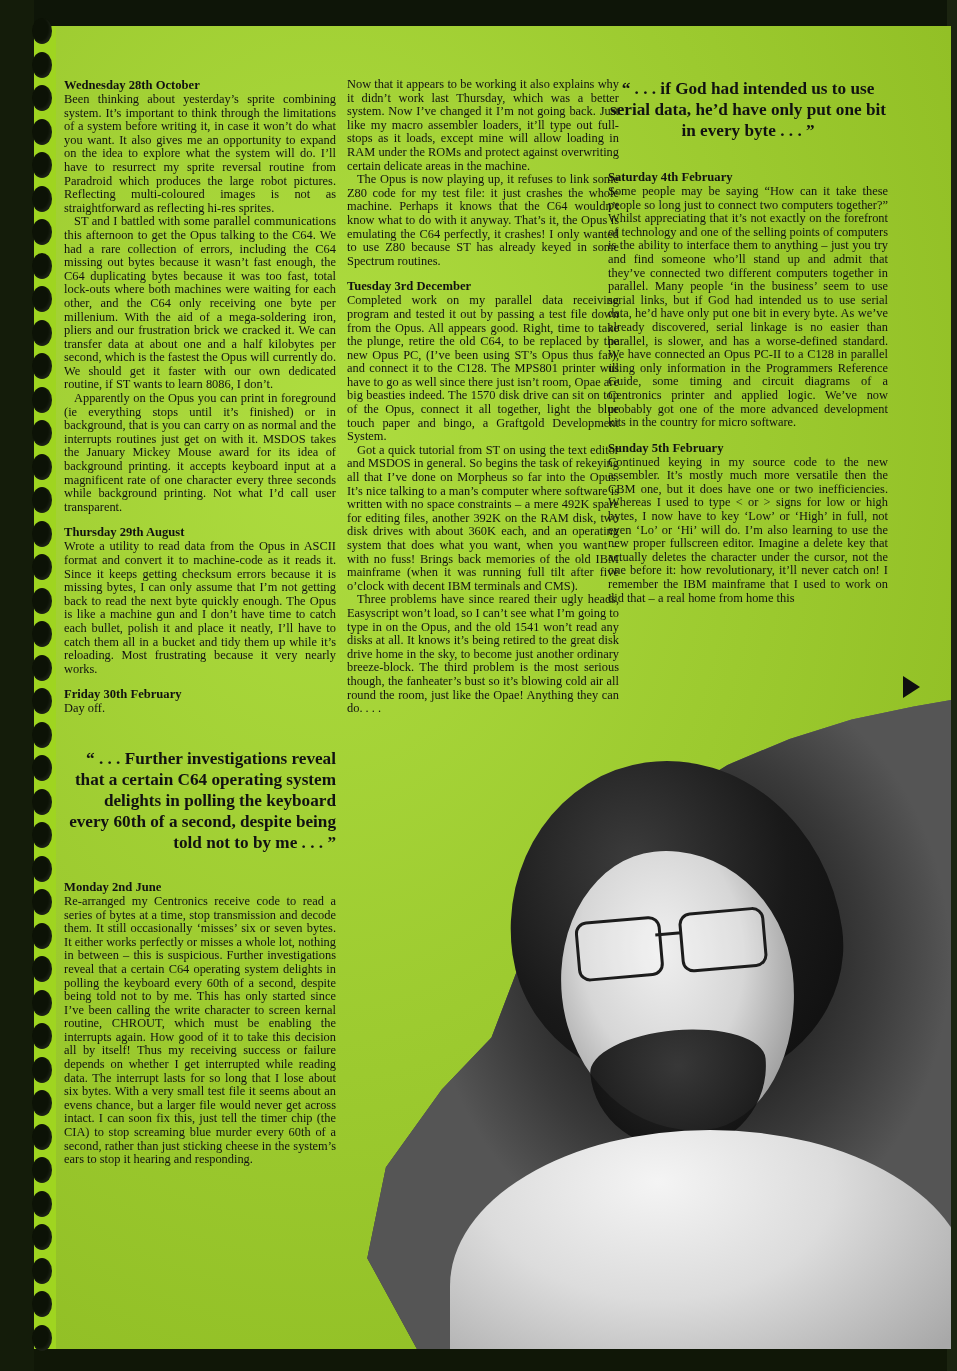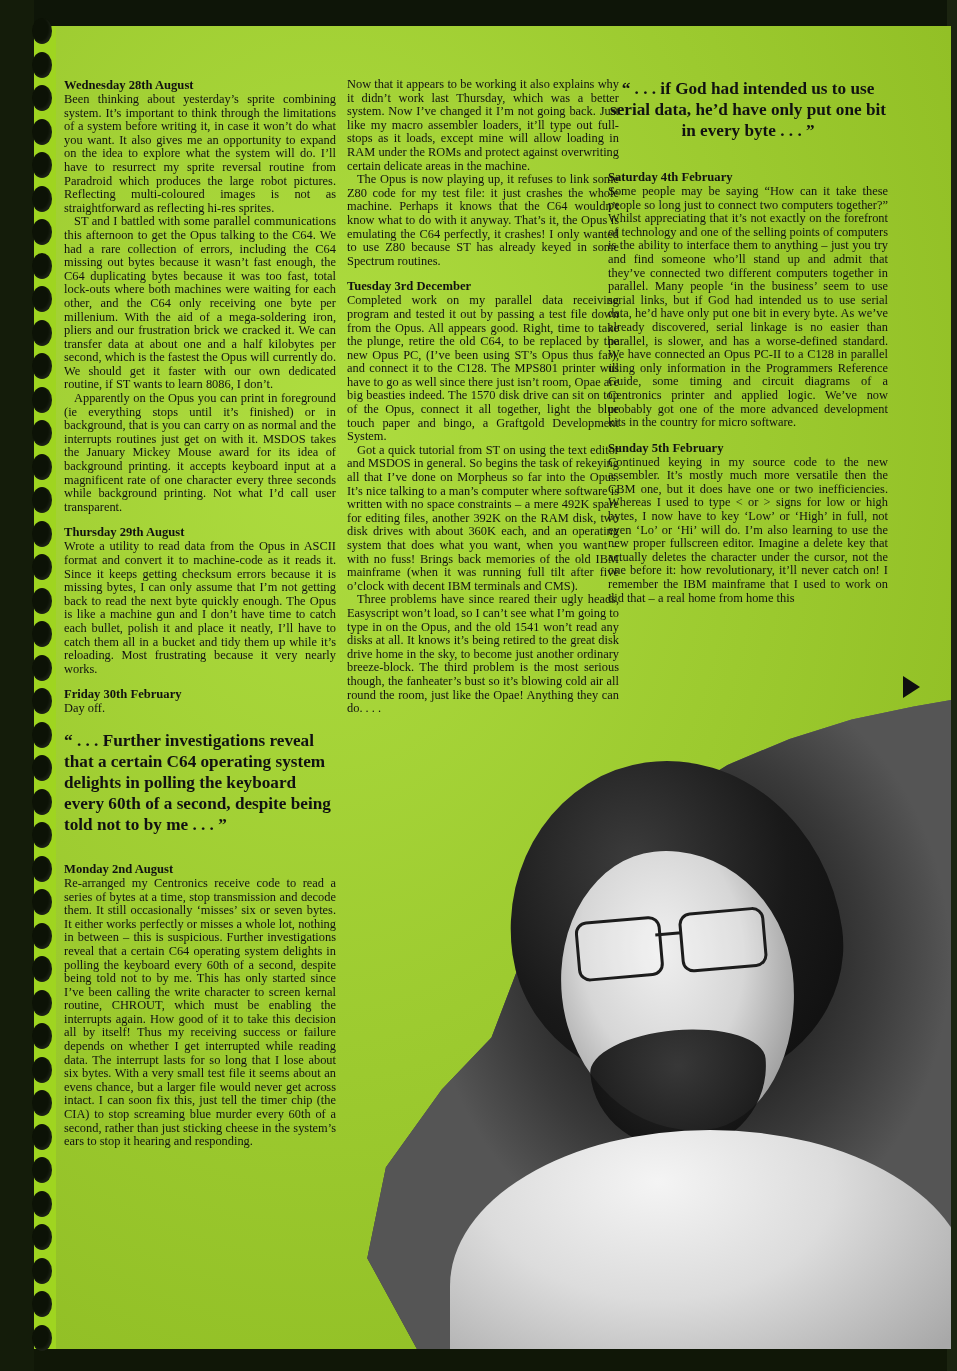--- a/index.html
+++ b/index.html
@@ -84,22 +84,22 @@
     margin: 0 0 0 0;
     text-indent: 0;
     hyphens: auto;
   }
   p.bd + p.bd { text-indent: 10px; }
   .gap { height: 11px; }
   .pull {
     font-size: 17.2px;
     line-height: 21px;
     font-weight: bold;
-    text-align: left;
-    margin: 14px 0 16px 0;
+    text-align: right;
+    margin: 32px 0 16px 0;
     font-family: Liberation Serif, serif;
   }
   .pull-top {
     font-size: 17.2px;
     line-height: 21px;
     font-weight: bold;
     text-align: center;
     margin: 0 0 18px 0;
   }
   
@@ -233,33 +233,33 @@
       <div class="hole" style="top: 1239.5px;"></div>
       <div class="hole" style="top: 1273px;"></div>
       <div class="hole" style="top: 1306.5px;"></div>
     </div>
 
   <div class="paper"></div>
   <div class="paper-shade"></div>
 
   <div class="cols">
     <div class="col col1" id="col-0">
-        <h3 class="dh">Wednesday 28th August</h3>
+        <h3 class="dh">Wednesday 28th October</h3>
         <p class="bd">Been thinking about yesterday’s sprite combining system. It’s important to think through the limitations of a system before writing it, in case it won’t do what you want. It also gives me an opportunity to expand on the idea to explore what the system will do. I’ll have to resurrect my sprite reversal routine from Paradroid which produces the large robot pictures. Reflecting multi-coloured images is not as straightforward as reflecting hi-res sprites.</p>
         <p class="bd">ST and I battled with some parallel communications this afternoon to get the Opus talking to the C64. We had a rare collection of errors, including the C64 missing out bytes because it wasn’t fast enough, the C64 duplicating bytes because it was too fast, total lock-outs where both machines were waiting for each other, and the C64 only receiving one byte per millenium. With the aid of a mega-soldering iron, pliers and our frustration brick we cracked it. We can transfer data at about one and a half kilobytes per second, which is the fastest the Opus will currently do. We should get it faster with our own dedicated routine, if ST wants to learn 8086, I don’t.</p>
         <p class="bd">Apparently on the Opus you can print in foreground (ie everything stops until it’s finished) or in background, that is you can carry on as normal and the interrupts routines just get on with it. MSDOS takes the January Mickey Mouse award for its idea of background printing. it accepts keyboard input at a magnificent rate of one character every three seconds while background printing. Not what I’d call user transparent.</p>
         <div class="gap"></div>
         <h3 class="dh">Thursday 29th August</h3>
         <p class="bd">Wrote a utility to read data from the Opus in ASCII format and convert it to machine-code as it reads it. Since it keeps getting checksum errors because it is missing bytes, I can only assume that I’m not getting back to read the next byte quickly enough. The Opus is like a machine gun and I don’t have time to catch each bullet, polish it and place it neatly, I’ll have to catch them all in a bucket and tidy them up while it’s reloading. Most frustrating because it very nearly works.</p>
         <div class="gap"></div>
         <h3 class="dh">Friday 30th February</h3>
         <p class="bd">Day off.</p>
         <div class="pull">“ . . . Further investigations reveal that a certain C64 operating system delights in polling the keyboard every 60th of a second, despite being told not to by me . . . ”</div>
         <div class="gap"></div>
-        <h3 class="dh">Monday 2nd August</h3>
+        <h3 class="dh">Monday 2nd June</h3>
         <p class="bd">Re-arranged my Centronics receive code to read a series of bytes at a time, stop transmission and decode them. It still occasionally ‘misses’ six or seven bytes. It either works perfectly or misses a whole lot, nothing in between – this is suspicious. Further investigations reveal that a certain C64 operating system delights in polling the keyboard every 60th of a second, despite being told not to by me. This has only started since I’ve been calling the write character to screen kernal routine, CHROUT, which must be enabling the interrupts again. How good of it to take this decision all by itself! Thus my receiving success or failure depends on whether I get interrupted while reading data. The interrupt lasts for so long that I lose about six bytes. With a very small test file it seems about an evens chance, but a larger file would never get across intact. I can soon fix this, just tell the timer chip (the CIA) to stop screaming blue murder every 60th of a second, rather than just sticking cheese in the system’s ears to stop it hearing and responding.</p>
       </div>
     <div class="col col2" id="col-1">
         <p class="bd">Now that it appears to be working it also explains why it didn’t work last Thursday, which was a better system. Now I’ve changed it I’m not going back. Just like my macro assembler loaders, it’ll type out full-stops as it loads, except mine will allow loading in RAM under the ROMs and protect against overwriting certain delicate areas in the machine.</p>
         <p class="bd">The Opus is now playing up, it refuses to link some Z80 code for my test file: it just crashes the whole machine. Perhaps it knows that the C64 wouldn’t know what to do with it anyway. That’s it, the Opus is emulating the C64 perfectly, it crashes! I only wanted to use Z80 because ST has already keyed in some Spectrum routines.</p>
         <div class="gap"></div>
         <h3 class="dh">Tuesday 3rd December</h3>
         <p class="bd">Completed work on my parallel data receiving program and tested it out by passing a test file down from the Opus. All appears good. Right, time to take the plunge, retire the old C64, to be replaced by the new Opus PC, (I’ve been using ST’s Opus thus far), and connect it to the C128. The MPS801 printer will have to go as well since there just isn’t room, Opae are big beasties indeed. The 1570 disk drive can sit on top of the Opus, connect it all together, light the blue touch paper and bingo, a Graftgold Development System.</p>
         <p class="bd">Got a quick tutorial from ST on using the text editor and MSDOS in general. So begins the task of rekeying all that I’ve done on Morpheus so far into the Opus. It’s nice talking to a man’s computer where software is written with no space constraints – a mere 492K spare for editing files, another 392K on the RAM disk, two disk drives with about 360K each, and an operating system that does what you want, when you want – with no fuss! Brings back memories of the old IBM mainframe (when it was running full tilt after five o’clock with decent IBM terminals and CMS).</p>
         <p class="bd">Three problems have since reared their ugly heads, Easyscript won’t load, so I can’t see what I’m going to type in on the Opus, and the old 1541 won’t read any disks at all. It knows it’s being retired to the great disk drive home in the sky, to become just another ordinary breeze-block. The third problem is the most serious though, the fanheater’s bust so it’s blowing cold air all round the room, just like the Opae! Anything they can do. . . .</p>

